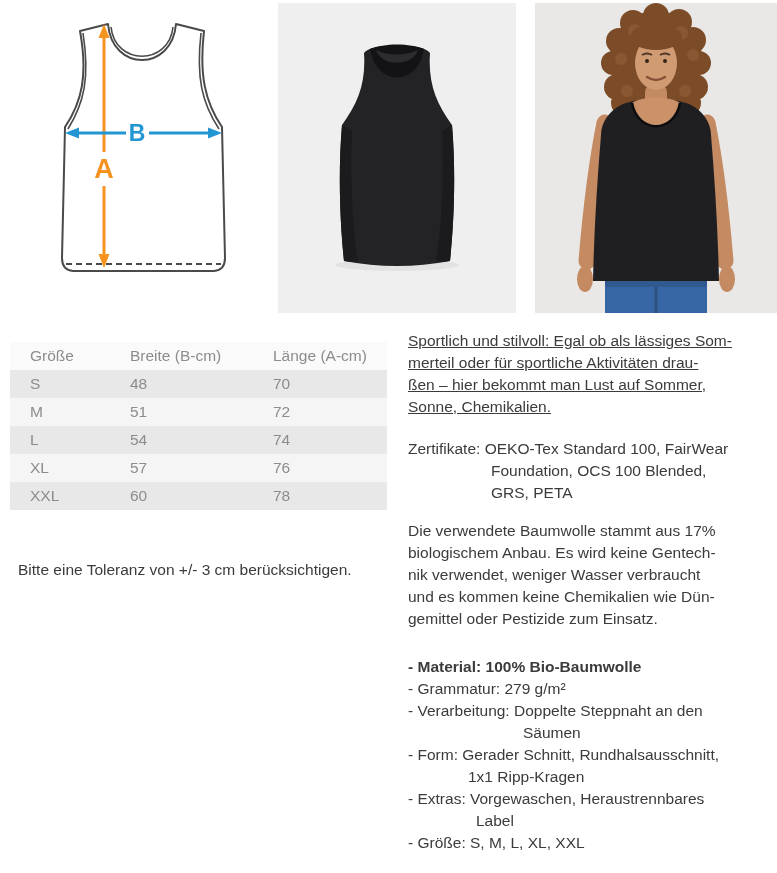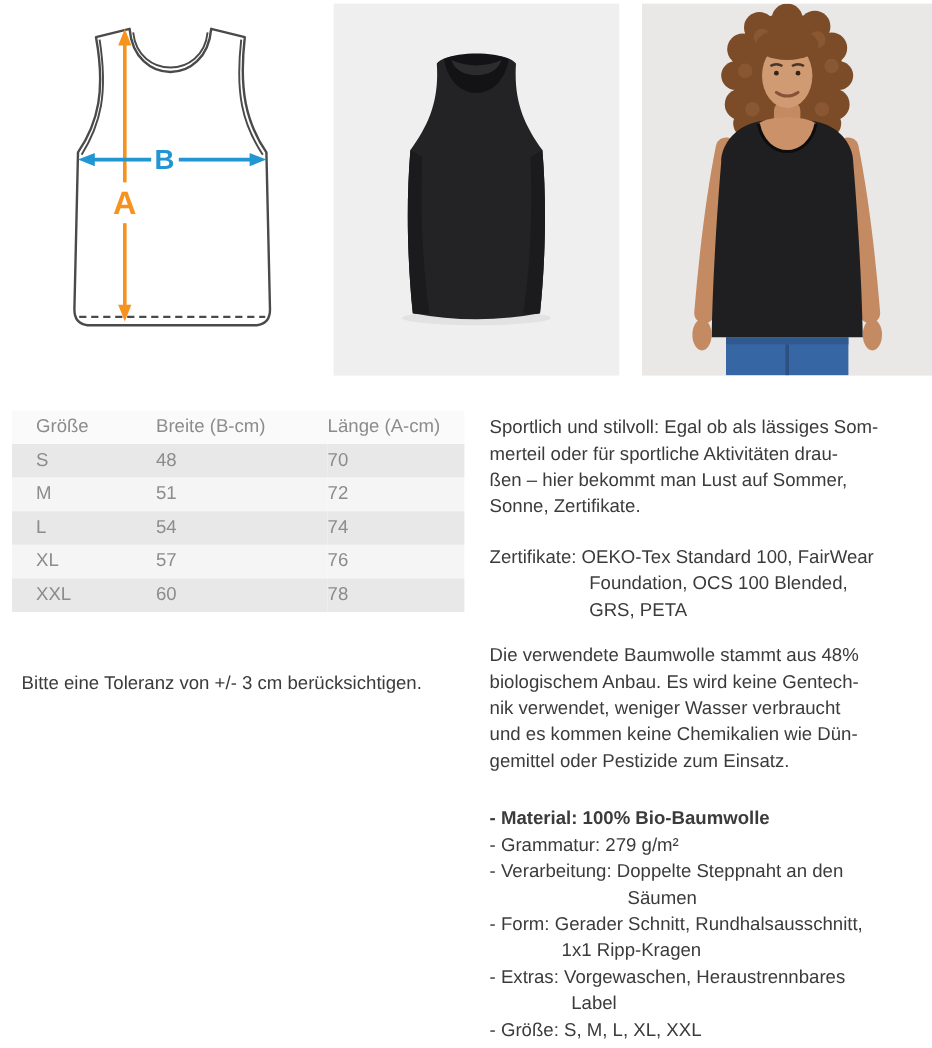--- a/index.html
+++ b/index.html
@@ -197,33 +197,33 @@
         <td>XXL</td>
         <td>60</td>
         <td>78</td>
       </tr>
     </tbody>
 </table>
 
 <div class="tolerance-note">Bitte eine Toleranz von +/- 3 cm berücksichtigen.</div>
 
 <div class="description">
-    <div class="para" style="margin-top: 16px;">
+    <div class="para" style="margin-top: 0px; text-decoration: underline;">
       <div class="line" style="padding-left: 0px;">Sportlich und stilvoll: Egal ob als lässiges Som-</div>
       <div class="line" style="padding-left: 0px;">merteil oder für sportliche Aktivitäten drau-</div>
       <div class="line" style="padding-left: 0px;">ßen – hier bekommt man Lust auf Sommer,</div>
-      <div class="line" style="padding-left: 0px;">Sonne, Zertifikate.</div>
+      <div class="line" style="padding-left: 0px;">Sonne, Chemikalien.</div>
     </div>
     <div class="para" style="margin-top: 20px;">
       <div class="line" style="padding-left: 0px;">Zertifikate: OEKO-Tex Standard 100, FairWear</div>
       <div class="line" style="padding-left: 83px;">Foundation, OCS 100 Blended,</div>
       <div class="line" style="padding-left: 83px;">GRS, PETA</div>
     </div>
     <div class="para" style="margin-top: 16px;">
-      <div class="line" style="padding-left: 0px;">Die verwendete Baumwolle stammt aus 48%</div>
+      <div class="line" style="padding-left: 0px;">Die verwendete Baumwolle stammt aus 17%</div>
       <div class="line" style="padding-left: 0px;">biologischem Anbau. Es wird keine Gentech-</div>
       <div class="line" style="padding-left: 0px;">nik verwendet, weniger Wasser verbraucht</div>
       <div class="line" style="padding-left: 0px;">und es kommen keine Chemikalien wie Dün-</div>
       <div class="line" style="padding-left: 0px;">gemittel oder Pestizide zum Einsatz.</div>
     </div>
     <div class="para" style="margin-top: 26px;">
       <div class="line" style="padding-left: 0px; font-weight: bold;">- Material: 100% Bio-Baumwolle</div>
       <div class="line" style="padding-left: 0px;">- Grammatur: 279 g/m²</div>
       <div class="line" style="padding-left: 0px;">- Verarbeitung: Doppelte Steppnaht an den</div>
       <div class="line" style="padding-left: 115px;">Säumen</div>

